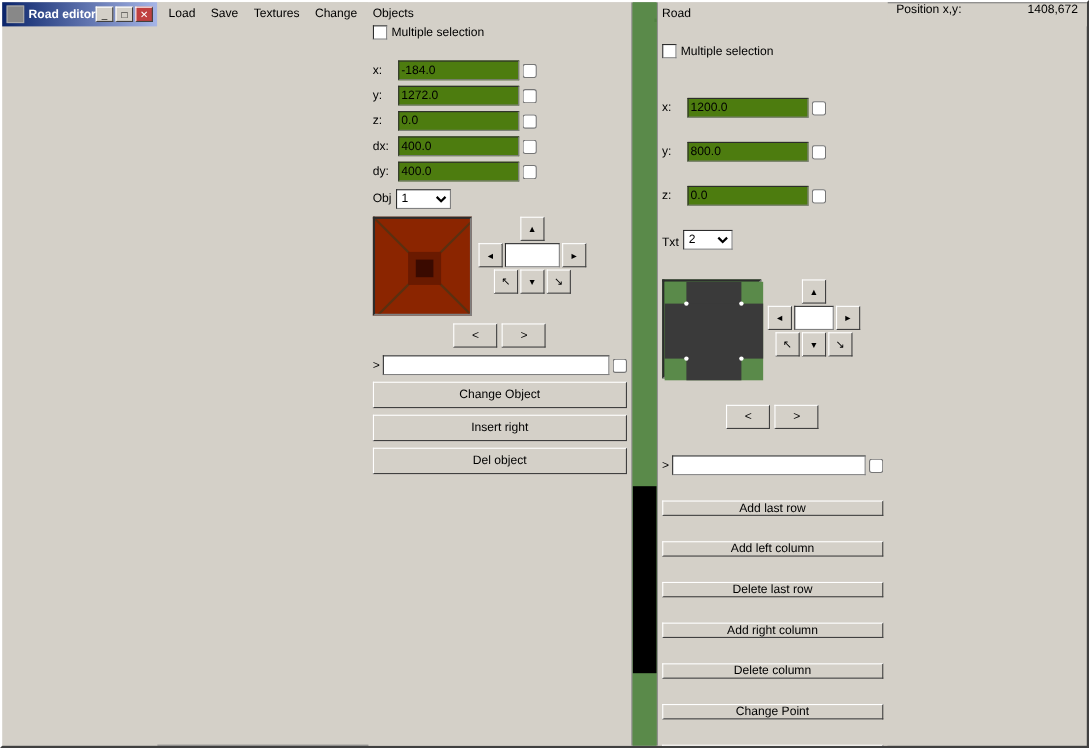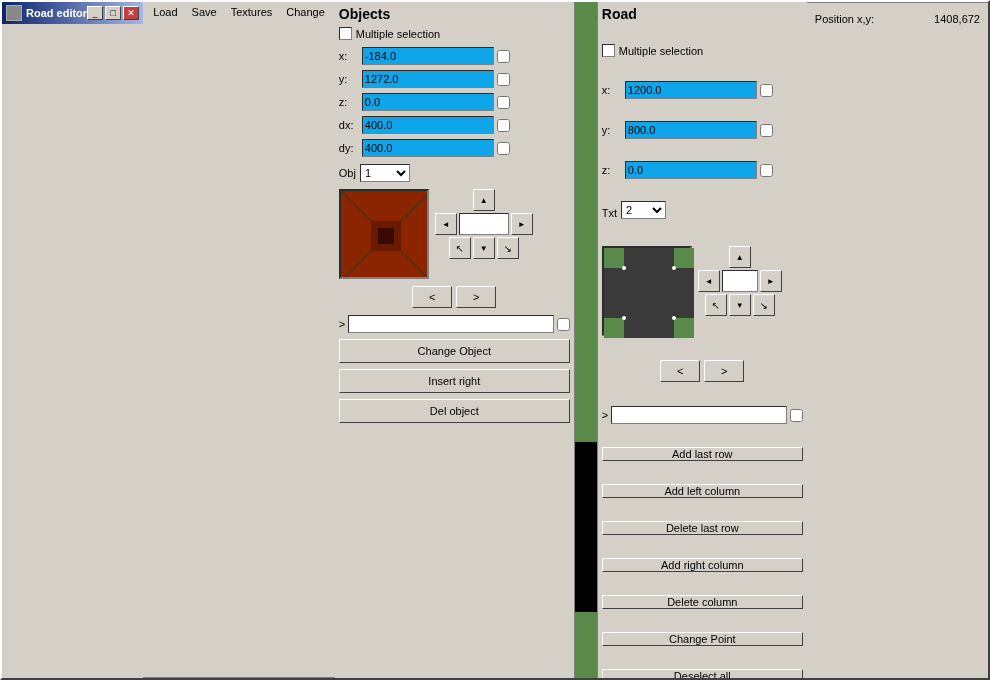--- a/index.html
+++ b/index.html
@@ -85,38 +85,38 @@
     .left-panel {
       width: 240px;
       background: #d4d0c8;
       border-right: 1px solid #808080;
       padding: 4px;
       display: flex;
       flex-direction: column;
       gap: 3px;
     }
     .panel-title {
-      font-weight: bold;
-      font-size: 14px;
+      font-weight: normal;
+      font-size: 11px;
       margin-bottom: 2px;
     }
     .field-row {
       display: flex;
       align-items: center;
       gap: 3px;
       margin-bottom: 2px;
     }
     .field-label {
       width: 20px;
       font-size: 11px;
     }
     .field-input {
-      width: 132px;
+      width: 110px;
       height: 18px;
-      background: #0ea5e9;
+      background: #4d7c0f;
       border: 1px inset #808080;
       padding: 1px 2px;
       font-size: 11px;
     }
     .field-checkbox {
       width: 13px;
       height: 13px;
     }
     .obj-row {
       display: flex;
@@ -230,31 +230,30 @@
       padding: 4px;
       display: flex;
       flex-direction: column;
       gap: 20px;
     }
     .status-bar {
       height: 22px;
       background: #d4d0c8;
       border-top: 1px solid #808080;
       display: flex;
-      align-items: center;
-      padding: 16px 8px;
+      padding: 0 8px;
       gap: 60px;
       font-size: 11px;
     }
     
     .checkbox-wrap {
       display: flex;
       align-items: center;
       gap: 4px;
-      margin-bottom: 4px;
+      margin-bottom: 16px;
     }
     .win-checkbox {
       width: 13px;
       height: 13px;
       background: white;
       border: 1px inset #808080;
       display: flex;
       align-items: center;
       justify-content: center;
       font-size: 9px;

